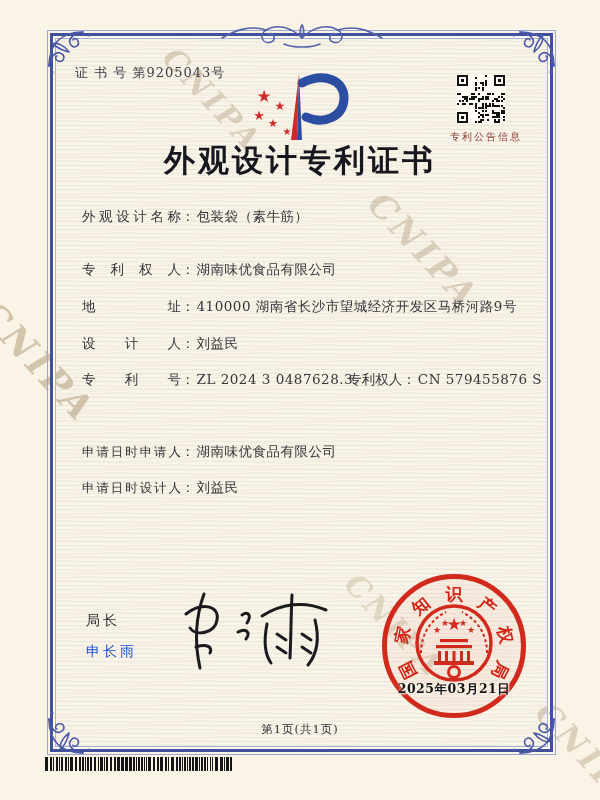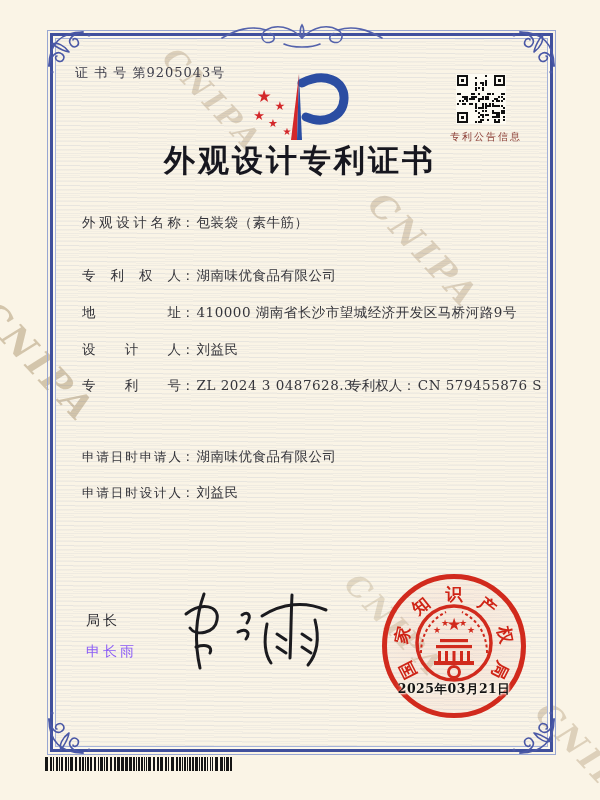--- a/index.html
+++ b/index.html
@@ -55,37 +55,37 @@
   .qr .f-bl{left:1px;bottom:1px;}
   .qr-label{
     margin-top:6px;font-size:10px;color:#8d4038;letter-spacing:2px;white-space:nowrap;
   }
   .title{
     position:absolute;left:0;width:100%;top:140px;text-align:center;
     font-size:31px;font-weight:bold;color:#17171f;letter-spacing:3px;
   }
   
   .row{position:absolute;left:82px;right:55px;font-size:13.5px;color:#35353b;white-space:nowrap;}
-  .flabel{display:inline-block;width:99px;text-align:justify;text-align-last:justify;vertical-align:bottom;margin-top:6px;}
+  .flabel{display:inline-block;width:99px;text-align:justify;text-align-last:justify;vertical-align:bottom;}
   .colon{display:inline-block;margin-right:2px;}
   .val{letter-spacing:.5px;}
   .r1{top:208px;} .r2{top:261px;} .r3{top:298px;} .r4{top:335px;}
   .r5{top:371px;} .r6{top:406px;} .r7{top:443px;} .r8{top:479px;}
   .cell-l{display:inline-block;width:262px;}
   .rlabel{display:inline-block;}
   .r7 .flabel,.r8 .flabel{font-size:12.5px;}
   
   .statement{
     position:absolute;left:76px;top:528px;width:450px;
     font-size:12px;line-height:23px;color:#3a3a40;
     text-align:justify;text-indent:24px;letter-spacing:.4px;
   }
   
   .signer-title{position:absolute;left:86px;top:612px;font-size:14px;color:#2e2e34;letter-spacing:3px;}
-  .signer-name{position:absolute;left:86px;top:643px;font-size:14px;color:#8b5cf6;letter-spacing:3px;text-align:center;}
+  .signer-name{position:absolute;left:86px;top:643px;font-size:14px;color:#1d4ed8;letter-spacing:3px;text-align:center;}
   .signature{position:absolute;left:166px;top:586px;}
   
   .seal{
     position:absolute;left:382px;top:574px;width:144px;height:144px;border-radius:50%;
     border:5px solid #d12a1d;box-sizing:border-box;
     background:radial-gradient(circle at 50% 50%, rgba(210,42,29,.07), rgba(210,42,29,.02));
   }
   .seal-ring{position:absolute;inset:0;font-weight:bold;color:#cf2416;}
   .seal-ring span{position:absolute;font-size:17px;font-weight:bold;}
   .seal-emblem{position:absolute;left:50%;top:64px;transform:translate(-50%,-50%);}
@@ -386,20 +386,21 @@
         <rect x="46.5" y="56" width="3" height="10"></rect>
         <rect x="54" y="56" width="3" height="10"></rect>
         <rect x="61" y="56" width="3" height="10"></rect>
         <rect x="28" y="66" width="40" height="4"></rect>
       </g>
       <circle cx="48" cy="77" r="5.5" fill="none" stroke="#d12a1d" stroke-width="3"></circle>
     </svg>
     <div class="seal-date">2025年03月21日</div>
   </div>
 
+  <div class="page-num">第1页(共1页)</div>
   <div class="barcode">
       <i style="width: 3px; margin-right: 2px;"></i>
       <i style="width: 2px; margin-right: 1px;"></i>
       <i style="width: 1px; margin-right: 2px;"></i>
       <i style="width: 2px; margin-right: 1px;"></i>
       <i style="width: 1px; margin-right: 1px;"></i>
       <i style="width: 2px; margin-right: 2px;"></i>
       <i style="width: 2px; margin-right: 1px;"></i>
       <i style="width: 1px; margin-right: 1px;"></i>
       <i style="width: 3px; margin-right: 2px;"></i>

